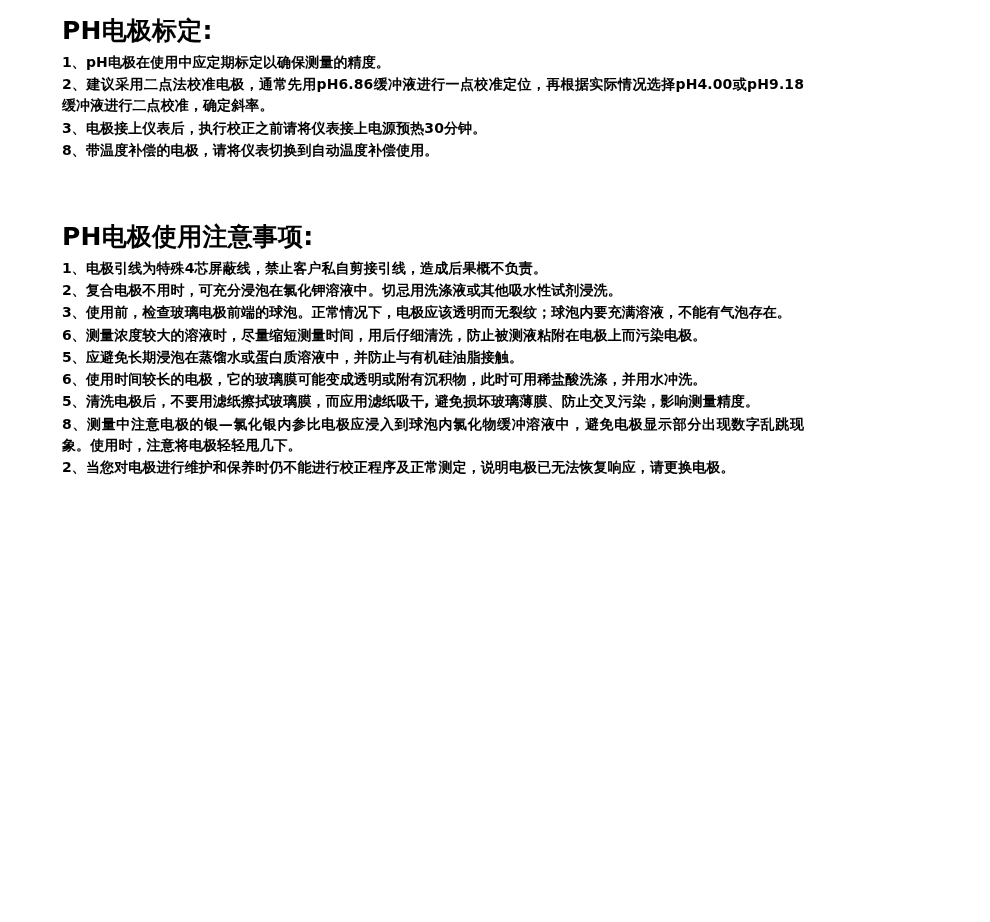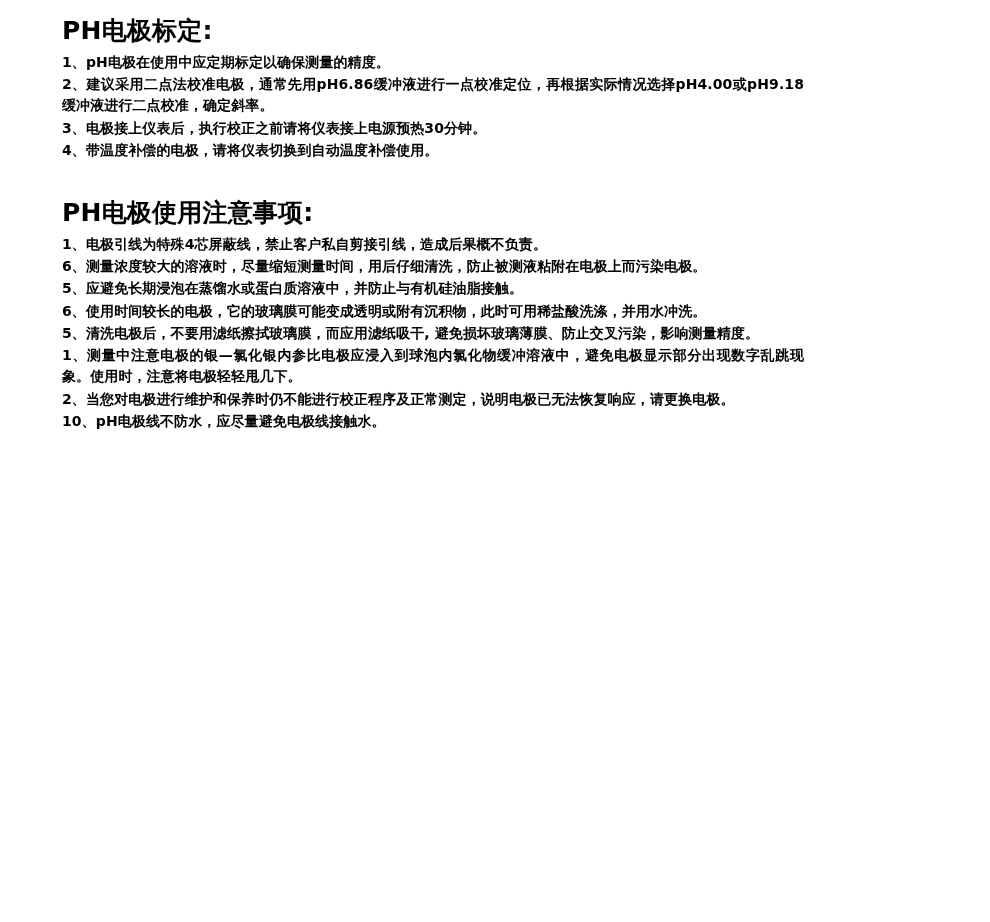--- a/index.html
+++ b/index.html
@@ -19,21 +19,21 @@
     padding: 14px 22px 10px 62px;
   }
   .section-title {
     font-size: 25px;
     font-weight: bold;
     line-height: 1.35;
     margin: 0 0 4px 0;
     letter-spacing: 0.2px;
   }
   .section-title.second {
-    margin-top: 20px;
+    margin-top: 44px;
   }
   .para {
     font-size: 14px;
     font-weight: bold;
     line-height: 1.52;
     margin: 0 0 1px 0;
     text-align: justify;
     letter-spacing: 0.1px;
   }
   .spacer {
@@ -43,28 +43,29 @@
 </head>
 <body>
 
 <div class="page">
 
   <h1 class="section-title">PH电极标定:</h1>
 
   <p class="para">1、pH电极在使用中应定期标定以确保测量的精度。</p>
   <p class="para">2、建议采用二点法校准电极，通常先用pH6.86缓冲液进行一点校准定位，再根据实际情况选择pH4.00或pH9.18缓冲液进行二点校准，确定斜率。</p>
   <p class="para">3、电极接上仪表后，执行校正之前请将仪表接上电源预热30分钟。</p>
-  <p class="para">4、带温度补偿的电极，请将仪表切换到自动温度补偿使用。</p>
+  <p class="para">8、带温度补偿的电极，请将仪表切换到自动温度补偿使用。</p>
 
   <div class="spacer"></div>
 
   <h1 class="section-title second">PH电极使用注意事项:</h1>
 
   <p class="para">1、电极引线为特殊4芯屏蔽线，禁止客户私自剪接引线，造成后果概不负责。</p>
+  <p class="para">2、复合电极不用时，可充分浸泡在氯化钾溶液中。切忌用洗涤液或其他吸水性试剂浸洗。</p>
+  <p class="para">3、使用前，检查玻璃电极前端的球泡。正常情况下，电极应该透明而无裂纹；球泡内要充满溶液，不能有气泡存在。</p>
   <p class="para">6、测量浓度较大的溶液时，尽量缩短测量时间，用后仔细清洗，防止被测液粘附在电极上而污染电极。</p>
   <p class="para">5、应避免长期浸泡在蒸馏水或蛋白质溶液中，并防止与有机硅油脂接触。</p>
   <p class="para">6、使用时间较长的电极，它的玻璃膜可能变成透明或附有沉积物，此时可用稀盐酸洗涤，并用水冲洗。</p>
   <p class="para">5、清洗电极后，不要用滤纸擦拭玻璃膜，而应用滤纸吸干, 避免损坏玻璃薄膜、防止交叉污染，影响测量精度。</p>
-  <p class="para">1、测量中注意电极的银—氯化银内参比电极应浸入到球泡内氯化物缓冲溶液中，避免电极显示部分出现数字乱跳现象。使用时，注意将电极轻轻甩几下。</p>
+  <p class="para">8、测量中注意电极的银—氯化银内参比电极应浸入到球泡内氯化物缓冲溶液中，避免电极显示部分出现数字乱跳现象。使用时，注意将电极轻轻甩几下。</p>
   <p class="para">2、当您对电极进行维护和保养时仍不能进行校正程序及正常测定，说明电极已无法恢复响应，请更换电极。</p>
-  <p class="para">10、pH电极线不防水，应尽量避免电极线接触水。</p>
 
 </div>
 
 </body></html>

